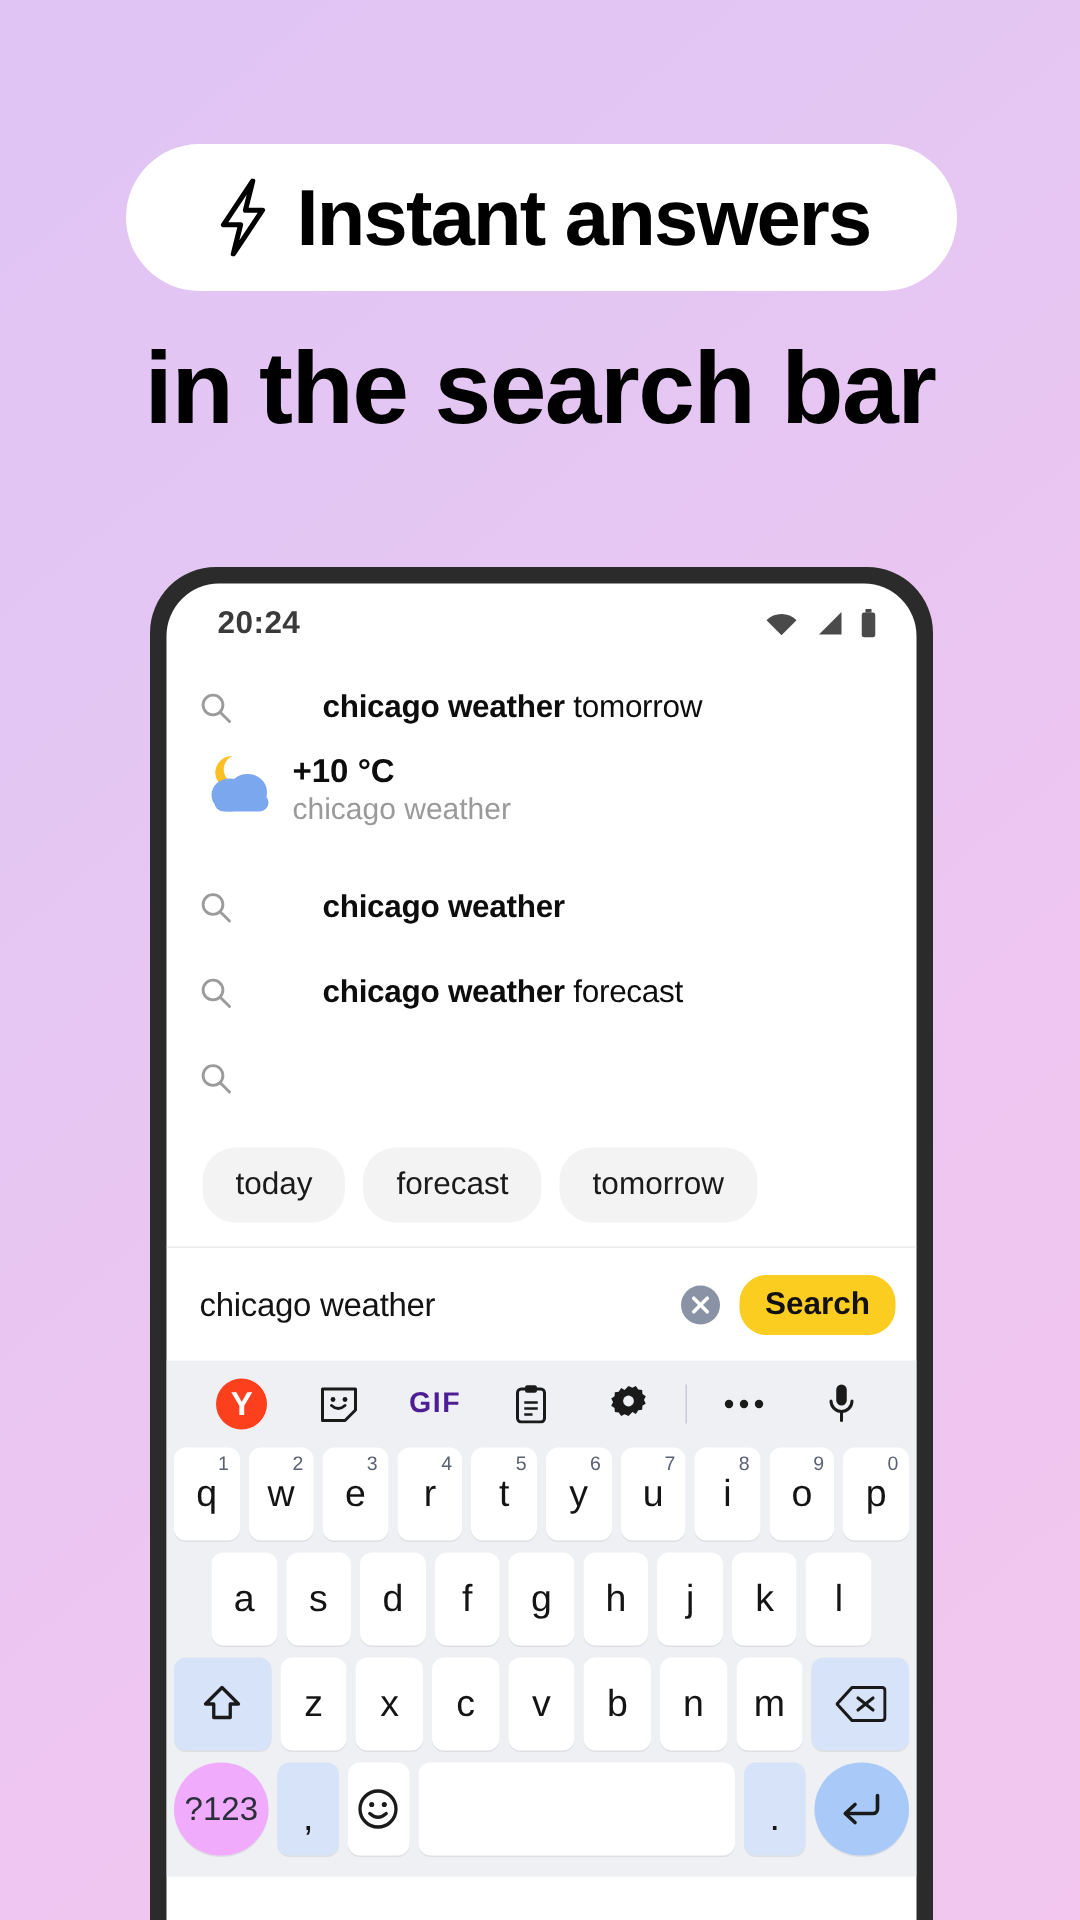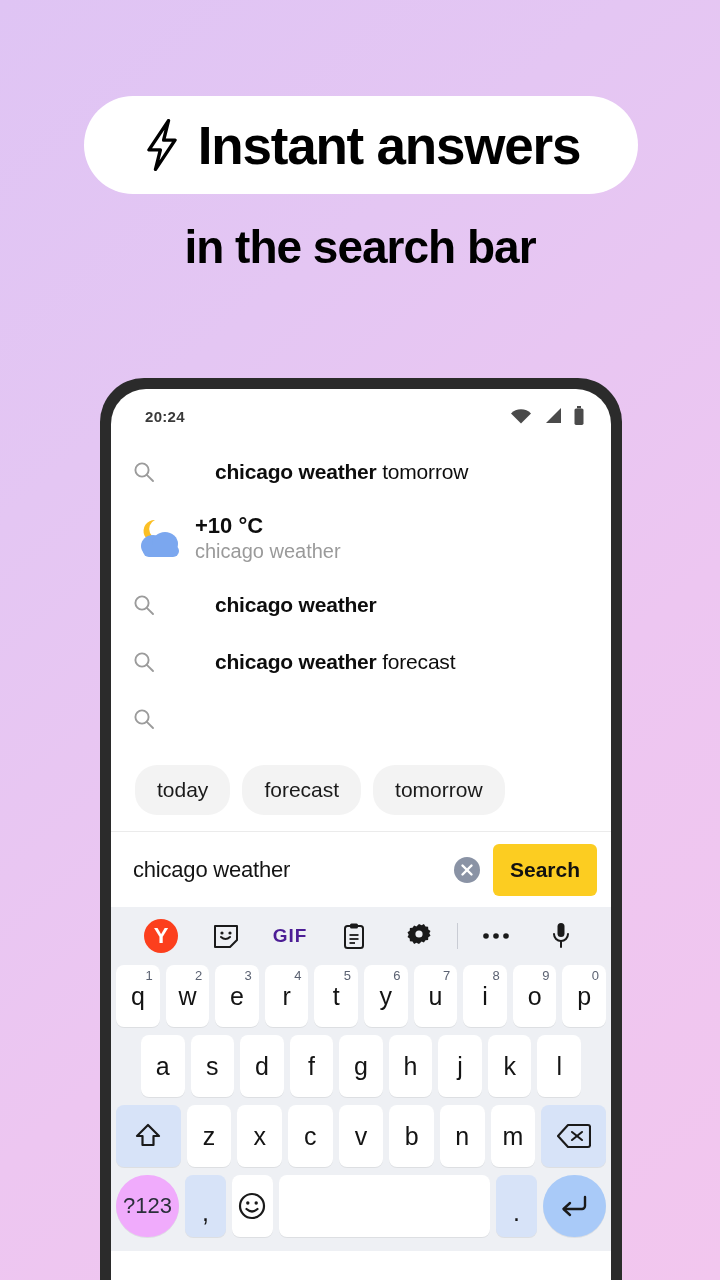--- a/index.html
+++ b/index.html
@@ -17,71 +17,71 @@
     background:#ffffff; border-radius:49px;
     display:flex; align-items:center; justify-content:center; gap:16px;
   }
   .bolt { width:40px; height:52px; flex:none; }
   .pill-text {
     font-size:53px; font-weight:bold; color:#000; letter-spacing:-1.2px;
     line-height:1; white-space:nowrap;
   }
   .subtitle {
     position:absolute; left:0; top:220px; width:720px; text-align:center;
-    font-size:46px; font-weight:bold; color:#000; letter-spacing:-1px;
+    font-size:68px; font-weight:bold; color:#000; letter-spacing:-1px;
   }
 
   
   .phone {
     position:absolute; left:100px; top:378px; width:522px; height:910px;
     background:#2b2b2b; border-radius:44px 44px 0 0; padding:11px 11px 0 11px;
     overflow:hidden;
   }
   .screen {
     width:500px; height:899px; background:#fff;
     border-radius:35px 35px 0 0; overflow:hidden; position:relative;
   }
 
   
   .statusbar {
     height:54px; display:flex; align-items:center; justify-content:space-between;
     padding:0 26px 0 34px;
   }
-  .clock { font-size:15px; font-weight:bold; color:#3a3a3a; letter-spacing:.3px; }
+  .clock { font-size:21px; font-weight:bold; color:#3a3a3a; letter-spacing:.3px; }
   .status-icons { display:flex; align-items:center; gap:10px; }
 
   
   .suggestions { padding:0 0 4px 0; }
   .sug-row { display:flex; align-items:center; height:57px; padding:0 22px;gap:44px; }
   .sug-icon { width:38px; flex:none; display:flex; align-items:center; }
   .sug-text { font-size:21px; color:#0d0d0d; letter-spacing:-.2px; }
   .sug-text b { font-weight:bold; }
   .sug-text span { font-weight:normal; }
 
-  .weather-row { display:flex; align-items:center; height:76px; padding:0 22px; }
+  .weather-row { display:flex; height:76px; padding:0 22px; }
   .weather-icon { width:54px; height:44px; flex:none; margin-right:8px; }
   .weather-temp { font-size:22px; font-weight:bold; color:#0d0d0d; line-height:1.25; }
   .weather-sub { font-size:20px; color:#9a9a9a; line-height:1.25; }
 
   
   .chips { display:flex; gap:12px; padding:14px 24px 16px 24px; }
   .chip {
     background:#f3f3f3; border-radius:22px; height:50px; padding:0 22px;
     display:flex; align-items:center; font-size:21px; color:#1a1a1a;
   }
 
   
   .searchbar {
     border-top:1px solid #ebebeb; height:76px; display:flex; align-items:center;
     padding:0 14px 0 22px; gap:12px;
   }
   .search-value { flex:1; font-size:22px; color:#141414; letter-spacing:-.2px; }
   .clear-btn { width:28px; height:28px; flex:none; }
   .search-btn {
-    background:#fccd21; border-radius:6px; height:52px; padding:0 17px;
+    background:#fccd21; border-radius:18px; height:40px; padding:0 17px;
     display:flex; align-items:center; font-size:21px; font-weight:bold; color:#111;
   }
 
   
   .keyboard { background:#eef0f4; padding:0 0 6px 0; }
   .kb-toolbar {
     height:58px; display:flex; align-items:center; padding:0 18px; gap:0;
   }
   .kb-tool { flex:1; display:flex; align-items:center; justify-content:center; }
   .y-logo {

